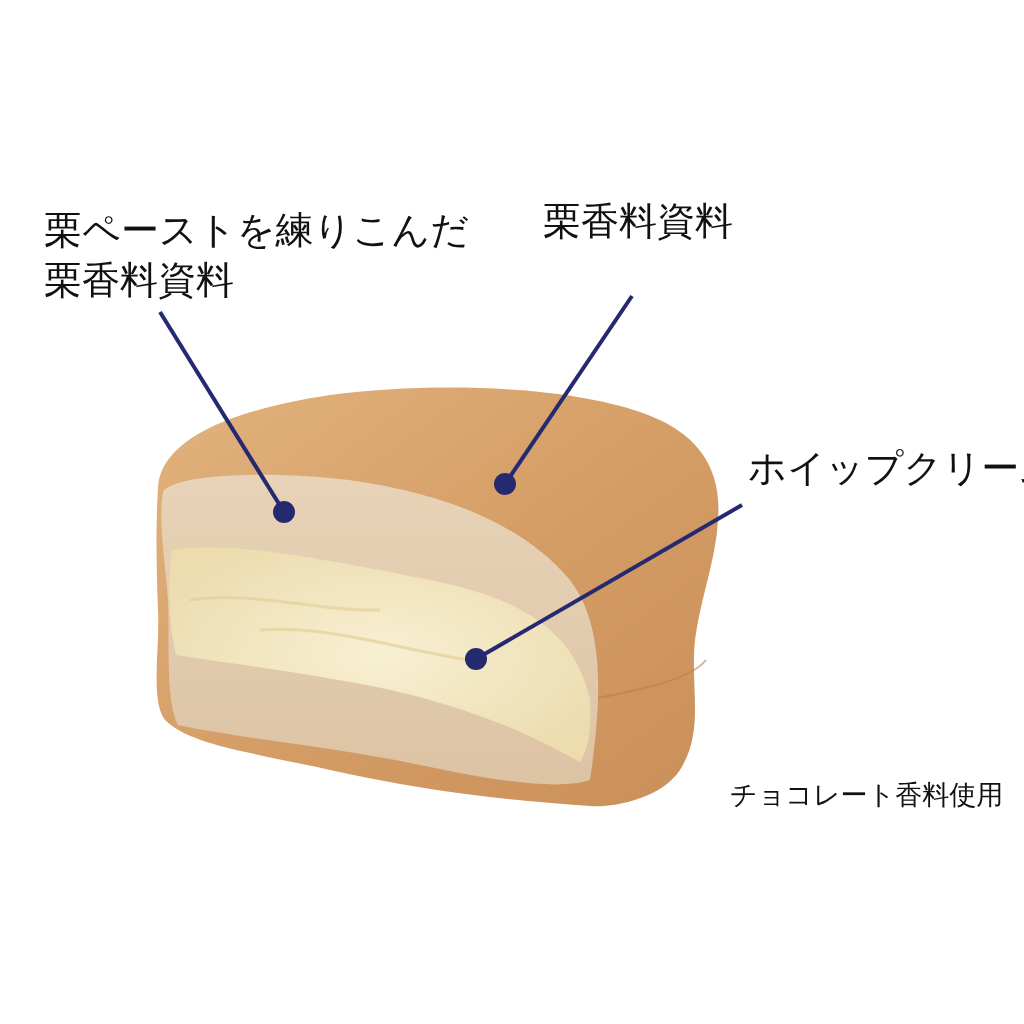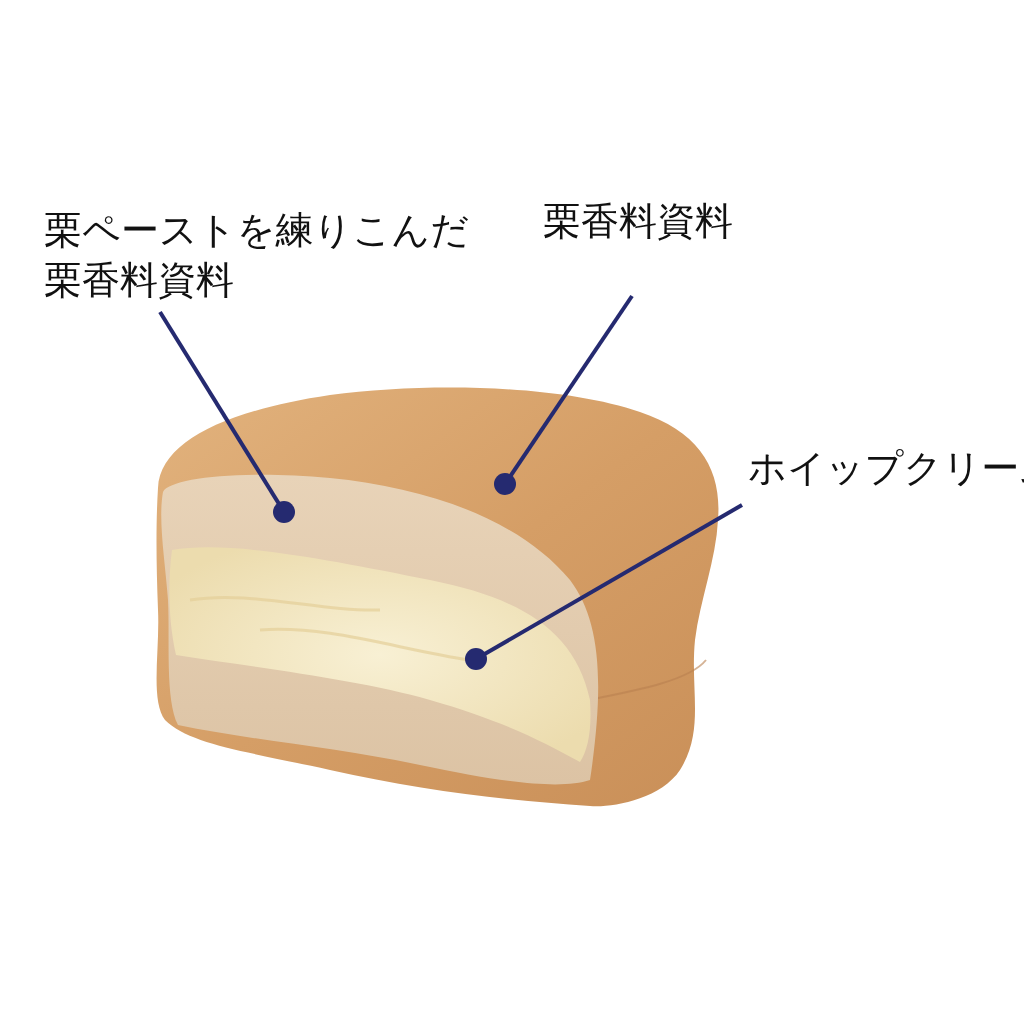--- a/index.html
+++ b/index.html
@@ -54,13 +54,14 @@
 
 <div class="label" style="left:543px; top:196px;">
   <div>栗香料資料</div>
 </div>
 
 <div class="label" style="left:748px; top:443px;">
   <div>ホイップクリーム</div>
 </div>
 
 <div class="note" style="left:730px; top:776px;">
+  <div>チョコレート香料使用</div>
 </div>
 
 </body></html>

